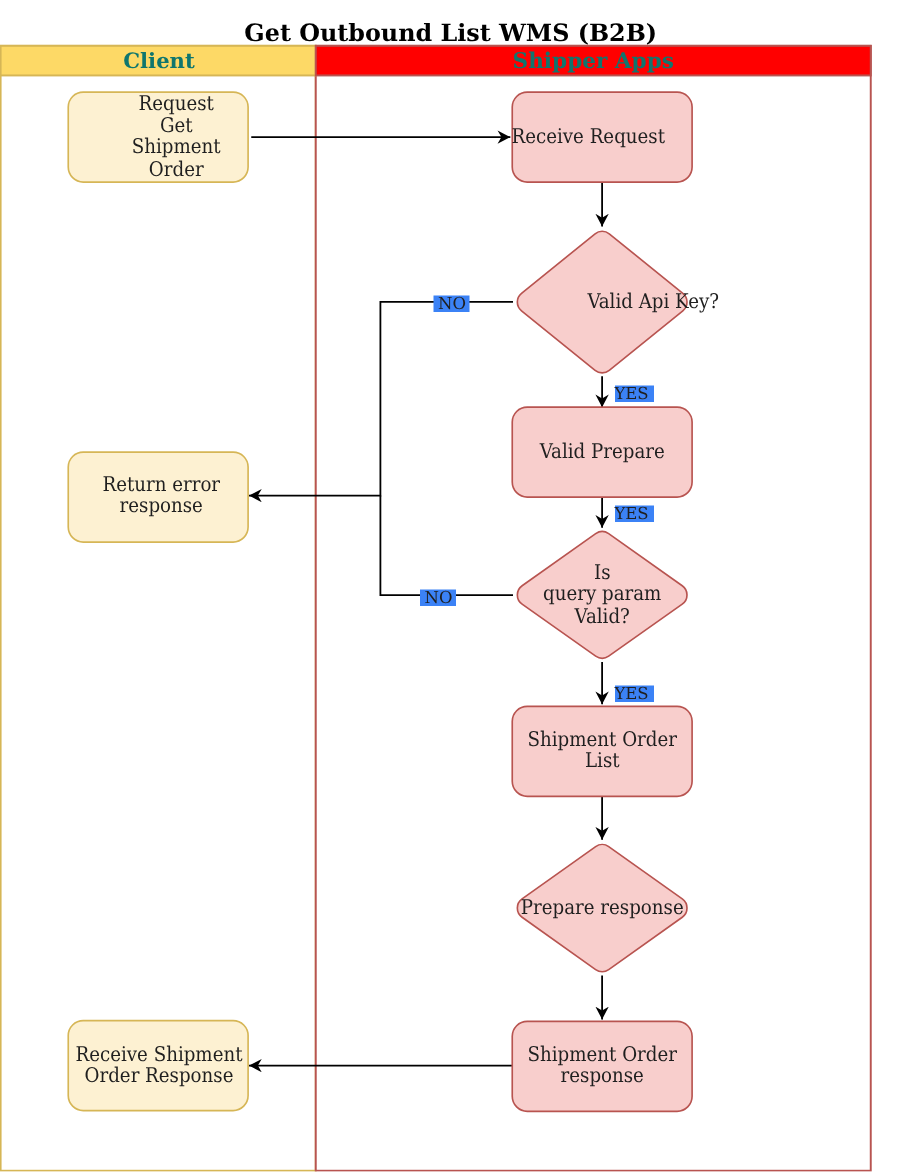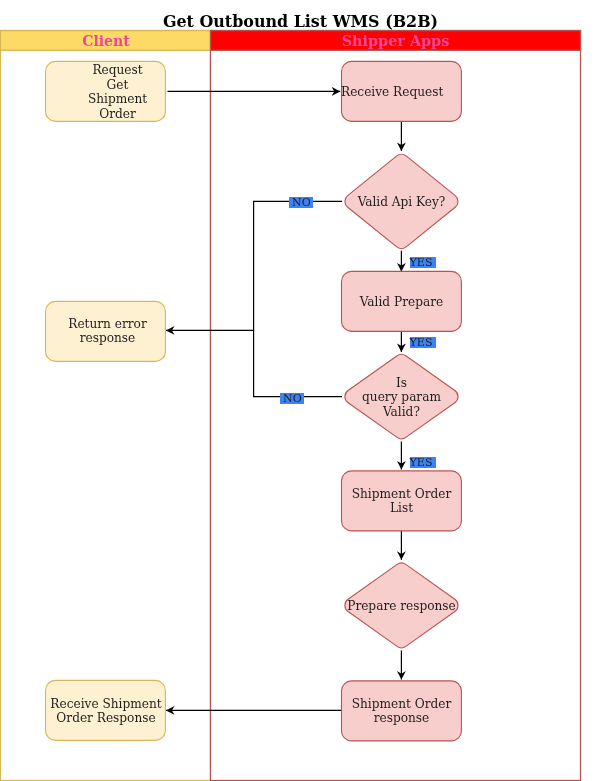--- a/index.html
+++ b/index.html
@@ -49,21 +49,21 @@
     line-height: 14.4px;
     color: #1f1f1f;
     white-space: pre;
     pointer-events: none;
   }
   .lane-title {
     position: absolute;
     font-family: "DejaVu Serif", serif;
     font-weight: bold;
     text-align: center;
-    color: #ec4899;
+    color: #0f766e;
   }
   .edge-label {
     position: absolute;
     font-family: "DejaVu Serif", serif;
     font-size: 11px;
     line-height: 11px;
     color: #1f1f1f;
     background: #3b82f6;
     text-align: center;
   }
@@ -113,21 +113,21 @@
       <rect x="341.5" y="680.9" width="119.9" height="60" rx="10" ry="10" fill="#F8CECC" stroke="#B85450" stroke-width="1.1"></rect>
       <rect x="45.5" y="680.4" width="119.9" height="60" rx="10" ry="10" fill="#FDF1D2" stroke="#D6B656" stroke-width="1.1"></rect>
     </g>
   </svg>
 
   <div class="lane-title" style="left:1px; top:32.7px; width:210px; font-size:14.1px; line-height:16px;">Client</div>
   <div class="lane-title" style="left:211px; top:32.7px; width:369px; font-size:14.4px; line-height:16px;">Shipper Apps</div>
 
   <div class="node-label" style="left:45px; top:62.4px; width:145px;"><span>Request</span><br><span>Get</span><br><span>Shipment</span><br><span>Order</span></div>
   <div class="node-label" style="left:341px; top:84px; width:98px;"><span>Receive Request</span></div>
-  <div class="node-label" style="left:345px; top:194px; width:113px;"><span>Valid Api Key?</span></div>
+  <div class="node-label" style="left:345px; top:194px; width:113px;padding-left:34px;"><span>Valid Api Key?</span></div>
   <div class="node-label" style="left:341px; top:293.6px; width:121px;"><span>Valid Prepare</span></div>
   <div class="node-label" style="left:345px; top:375px; width:113px;"><span>Is</span><br><span>query param</span><br><span>Valid?</span></div>
   <div class="node-label" style="left:45px; top:315.8px; width:125px;"><span>Return error</span><br><span>response</span></div>
   <div class="node-label" style="left:341px; top:486px; width:121px;"><span>Shipment Order</span><br><span>List</span></div>
   <div class="node-label" style="left:338px; top:598px; width:127px;"><span>Prepare response</span></div>
   <div class="node-label" style="left:341px; top:696px; width:121px;"><span>Shipment Order</span><br><span>response</span></div>
   <div class="node-label" style="left:45px; top:695.7px; width:122px;"><span>Receive Shipment</span><br><span>Order Response</span></div>
 
   <div class="edge-label" style="left:289.4px; top:196.8px; width:24px;">NO</div>
   <div class="edge-label" style="left:409.6px; top:256.6px; width:26px; text-align:left;">YES</div>

